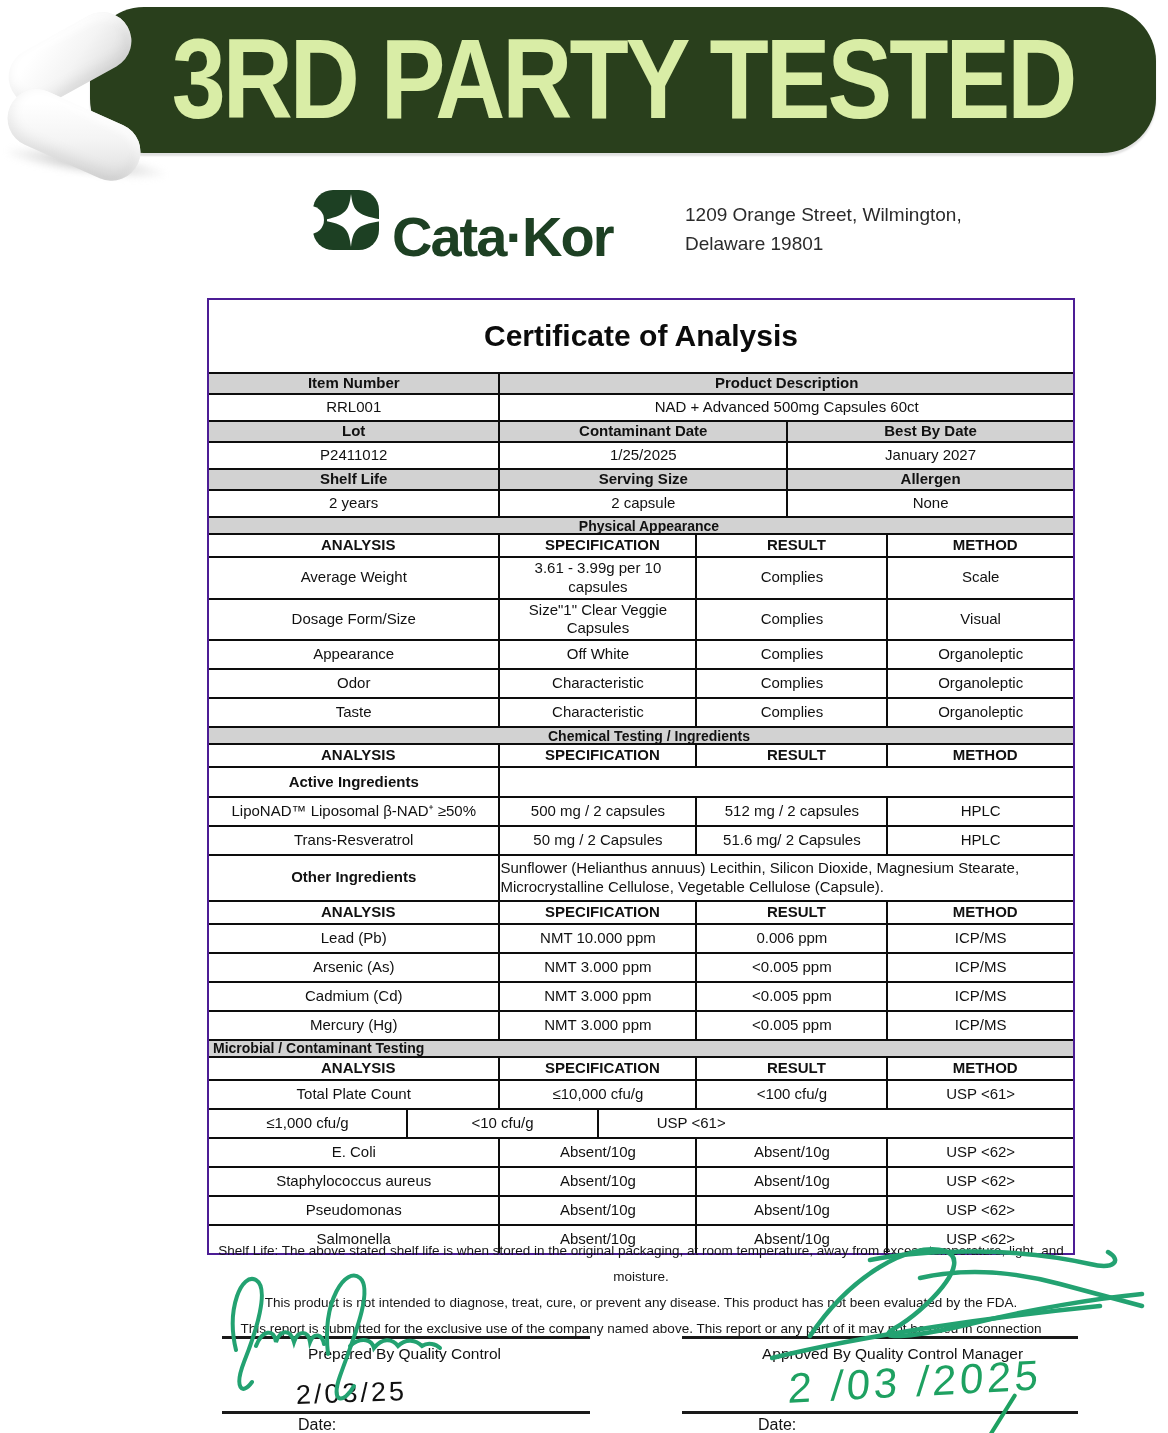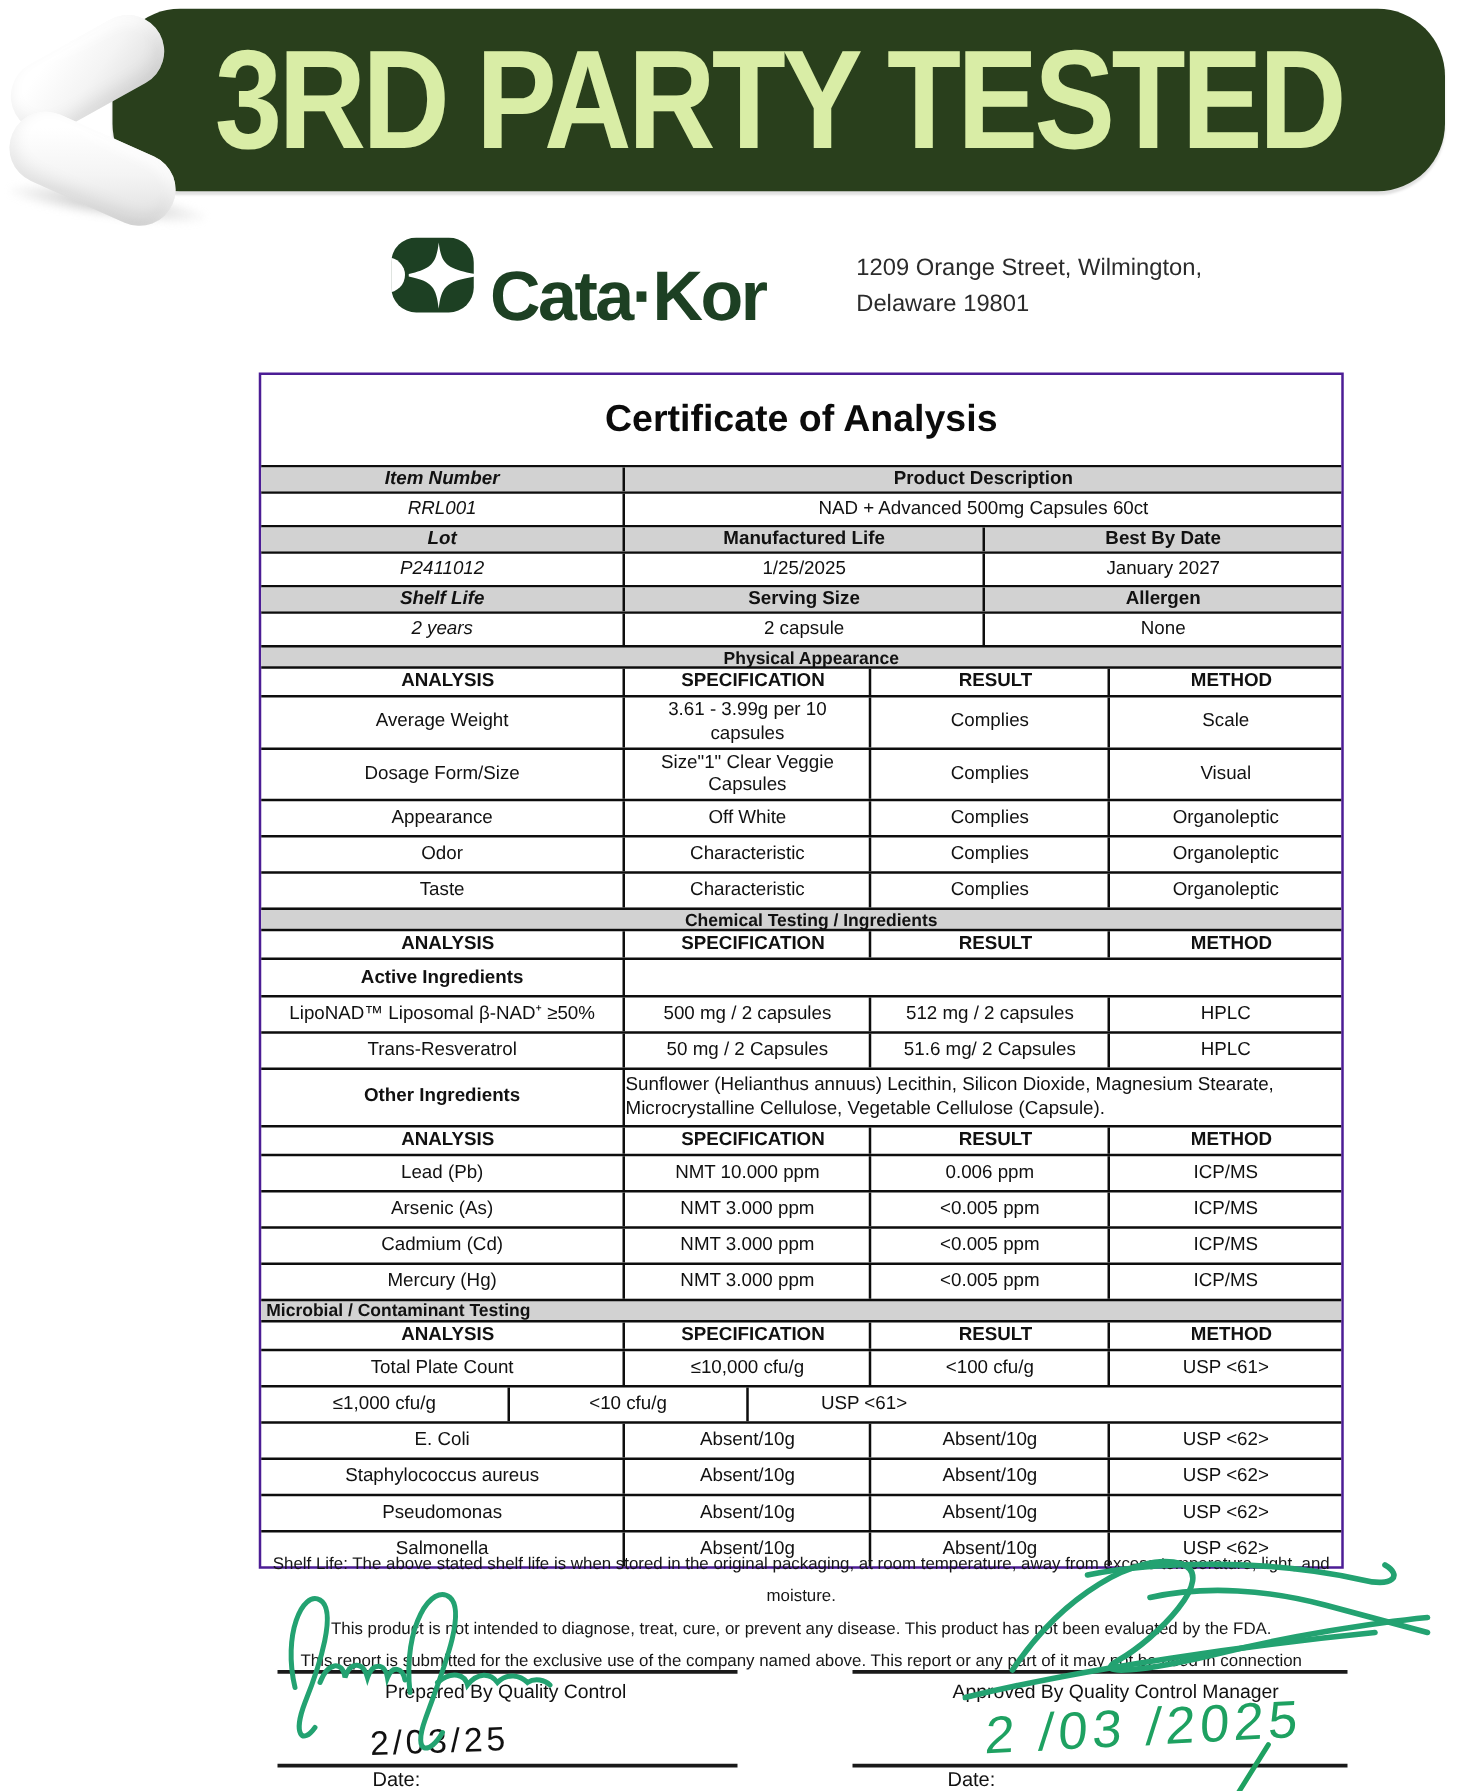--- a/index.html
+++ b/index.html
@@ -56,21 +56,21 @@
   .cert-title-block { height:72px; display:flex; align-items:center; justify-content:center; }
   .cert-title { font-size:30px; font-weight:bold; color:#0b0b0b; }
 
   .trow { display:flex; border-top:2px solid #0d0d0d; align-items:stretch; }
   .cell {
     display:flex; align-items:center; justify-content:center; text-align:center;
     padding:1px 4px; line-height:1.25;
   }
   .cell + .cell { border-left:2px solid #0d0d0d; }
   .c0 { width:33.5%; } .c1 { width:22.8%; } .c2 { width:22.1%; } .c3 { width:21.6%; }
-  .w33a { width:33.5%;font-style:italic; } .w33b { width:33.3%; } .w33c { width:33.2%; }
+  .w33a { width:33.5%; } .w33b { width:33.3%; } .w33c { width:33.2%; }
   .w66 { width:66.5%; }
   .gray { background:#d2d2d2; }
 
   .r-ihead { height:21px; }
   .r-ihead .cell { font-weight:bold; font-size:15px; }
   .r-ival { height:27px; }
   .r-columns { height:23px; }
   .r-columns .cell { font-weight:bold;padding-left:13px; }
   .r-data { min-height:29px; }
   .r-data .lbl { font-weight:normal; }
@@ -142,21 +142,21 @@
   <div class="trow r-ihead">
     <div class="cell gray w33a">Item Number</div>
     <div class="cell gray w66">Product Description</div>
   </div>
   <div class="trow r-ival">
     <div class="cell w33a">RRL001</div>
     <div class="cell w66">NAD + Advanced 500mg Capsules 60ct</div>
   </div>
   <div class="trow r-ihead">
     <div class="cell gray w33a">Lot</div>
-    <div class="cell gray w33b">Manufactured Life</div>
+    <div class="cell gray w33b">Contaminant Date</div>
     <div class="cell gray w33c">Best By Date</div>
   </div>
   <div class="trow r-ival">
     <div class="cell w33a">P2411012</div>
     <div class="cell w33b">1/25/2025</div>
     <div class="cell w33c">January 2027</div>
   </div>
   <div class="trow r-ihead">
     <div class="cell gray w33a">Shelf Life</div>
     <div class="cell gray w33b">Serving Size</div>

